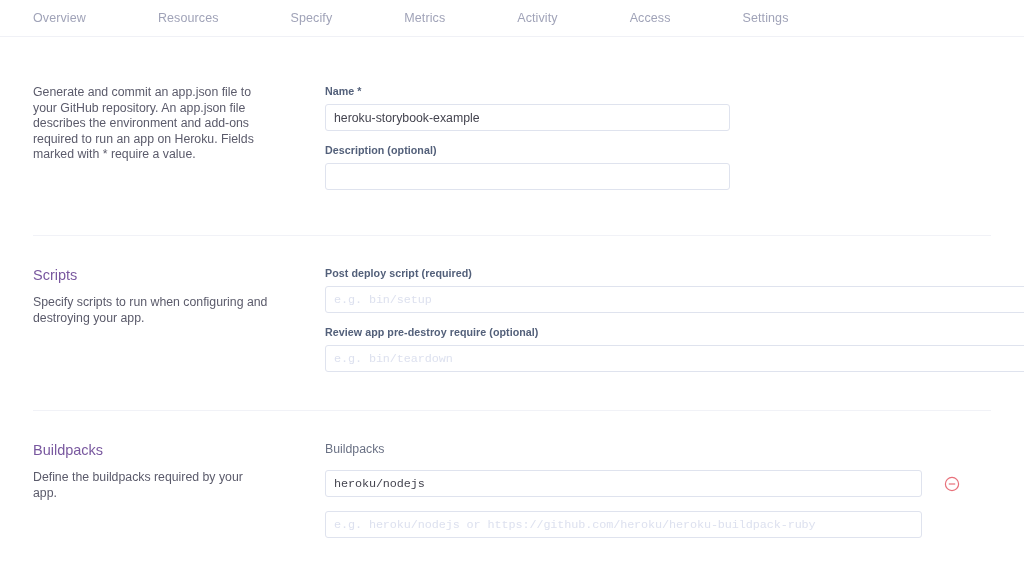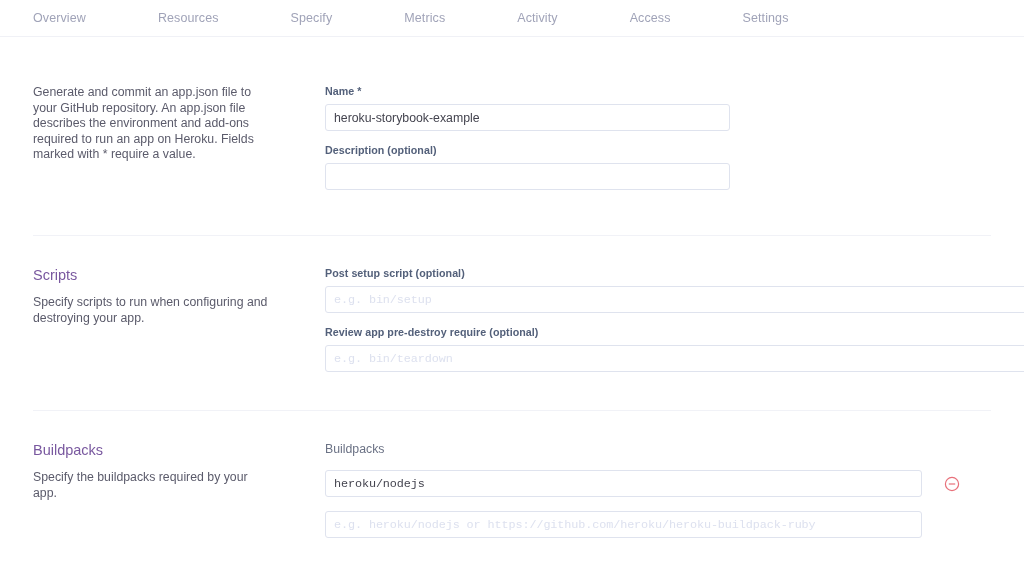--- a/index.html
+++ b/index.html
@@ -183,38 +183,38 @@
   <div class="divider"></div>
 
   <div class="section" style="padding-top:31px; padding-bottom:38px;">
     <div class="section-left">
       <h2 class="sec-title">Scripts</h2>
       <p class="sec-desc">Specify scripts to run when configuring and destroying your app.</p>
     </div>
     <div class="section-right">
 
       <div class="field">
-        <label class="label">Post setup script (optional)</label>
+        <label class="label">Post deploy script (required)</label>
         <input class="input mono w-script" type="text" placeholder="e.g. bin/setup" style="">
       </div>
 
       <div class="field">
         <label class="label">Review app pre-destroy require (optional)</label>
         <input class="input mono w-script" type="text" placeholder="e.g. bin/teardown" style="">
       </div>
 
     </div>
   </div>
 
   <div class="divider"></div>
 
   <div class="section" style="padding-top:31px;">
     <div class="section-left">
       <h2 class="sec-title">Buildpacks</h2>
-      <p class="sec-desc">Specify the buildpacks required by your app.</p>
+      <p class="sec-desc">Define the buildpacks required by your app.</p>
     </div>
     <div class="section-right">
 
       <label class="label-plain">Buildpacks</label>
 
       <div class="buildpack-row">
         <input class="input mono w-buildpack" type="text" value="heroku/nodejs" style="">
         <span class="remove-btn">
           <svg width="16" height="16" viewBox="0 0 16 16" xmlns="http://www.w3.org/2000/svg" aria-hidden="true">
             <circle cx="8" cy="8" r="6.6" fill="none" stroke="#e8707a" stroke-width="1.2"></circle>

